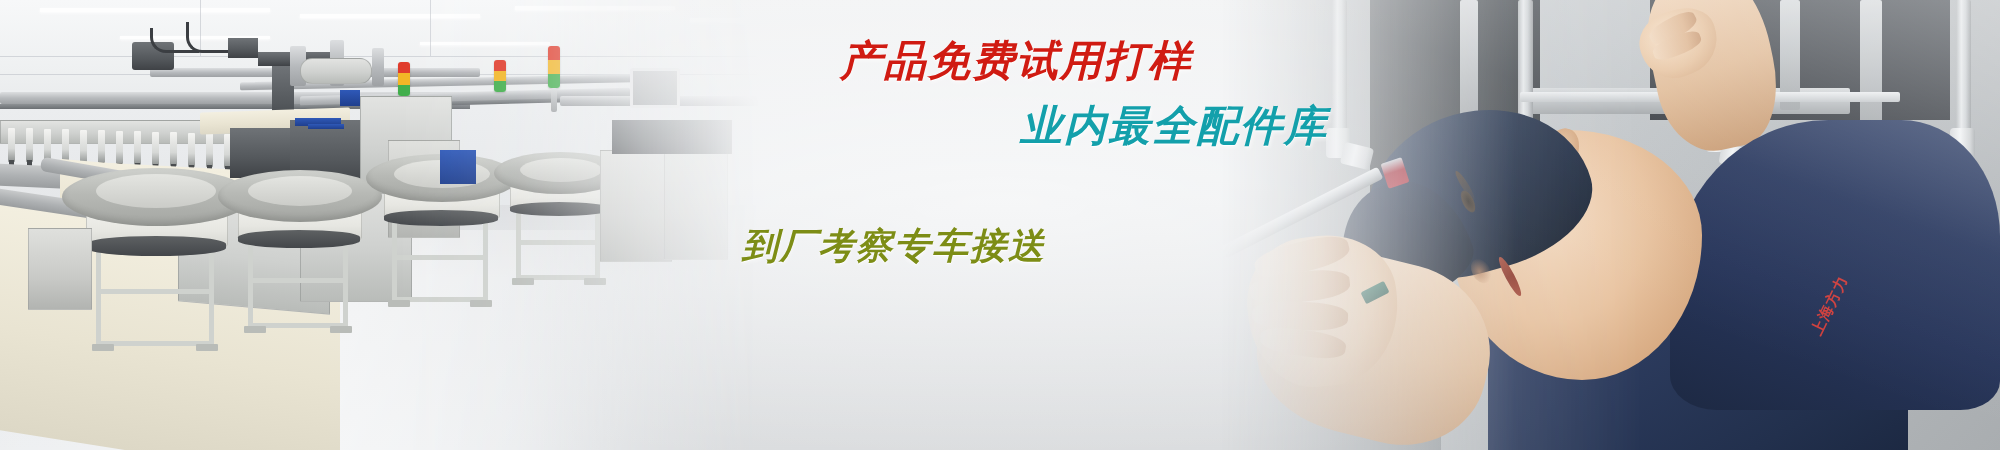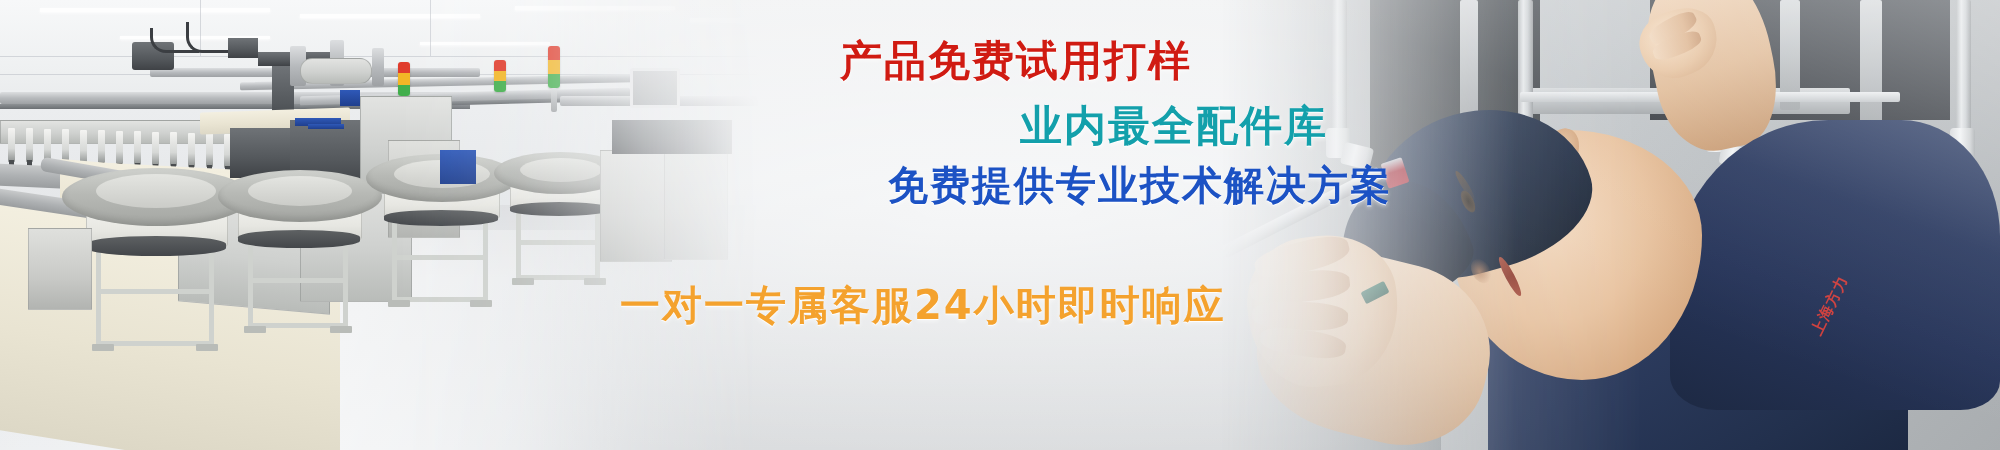--- a/index.html
+++ b/index.html
@@ -272,21 +272,21 @@
     transform: rotate(-64deg); white-space:nowrap;
     font-family:"Liberation Sans", sans-serif;
   }
   .pr-glare {
     position:absolute; inset:0;
     background: linear-gradient(200deg, rgba(255,255,255,0.35) 0%, rgba(255,255,255,0.05) 35%, rgba(255,255,255,0) 60%);
   }
 
   
   .copy-layer {
-    position:absolute; inset:0;
+    position:absolute; inset:0;font-style:italic;
   }
   .slogan {
     position: absolute;
     white-space: nowrap;
     font-weight: 700;
     font-family: "DejaVu Sans", "Liberation Sans", sans-serif;
     letter-spacing: 2px;
     line-height: 1;
   }
   .s-red {
@@ -529,20 +529,19 @@
     <div class="w-tool-tip" style="left:142px; top:286px;"></div>
 
     <div class="pr-glare"></div>
   </div>
 
   <div class="copy-layer">
     <div class="slogan s-red" style="left:840px; top:40px; font-size:42px;">产品免费试用打样</div>
 
     <div class="slogan s-teal" style="left:1020px; top:105px; font-size:42px;">业内最全配件库</div>
 
-    <div class="slogan s-blue" style="left:888px; top:165px; font-size:40px;">免费提供专业技术解决方案</div>
-
-
-
-    <div class="slogan s-orange" style="left:620px; top:285px; font-size:40px;">一对一专属客服24小时即时响应</div>
+
+    <div class="slogan s-olive" style="left:742px; top:228px; font-size:36px;">到厂考察专车接送</div>
+
+
   </div>
 
 </div>
 
 </body></html>

